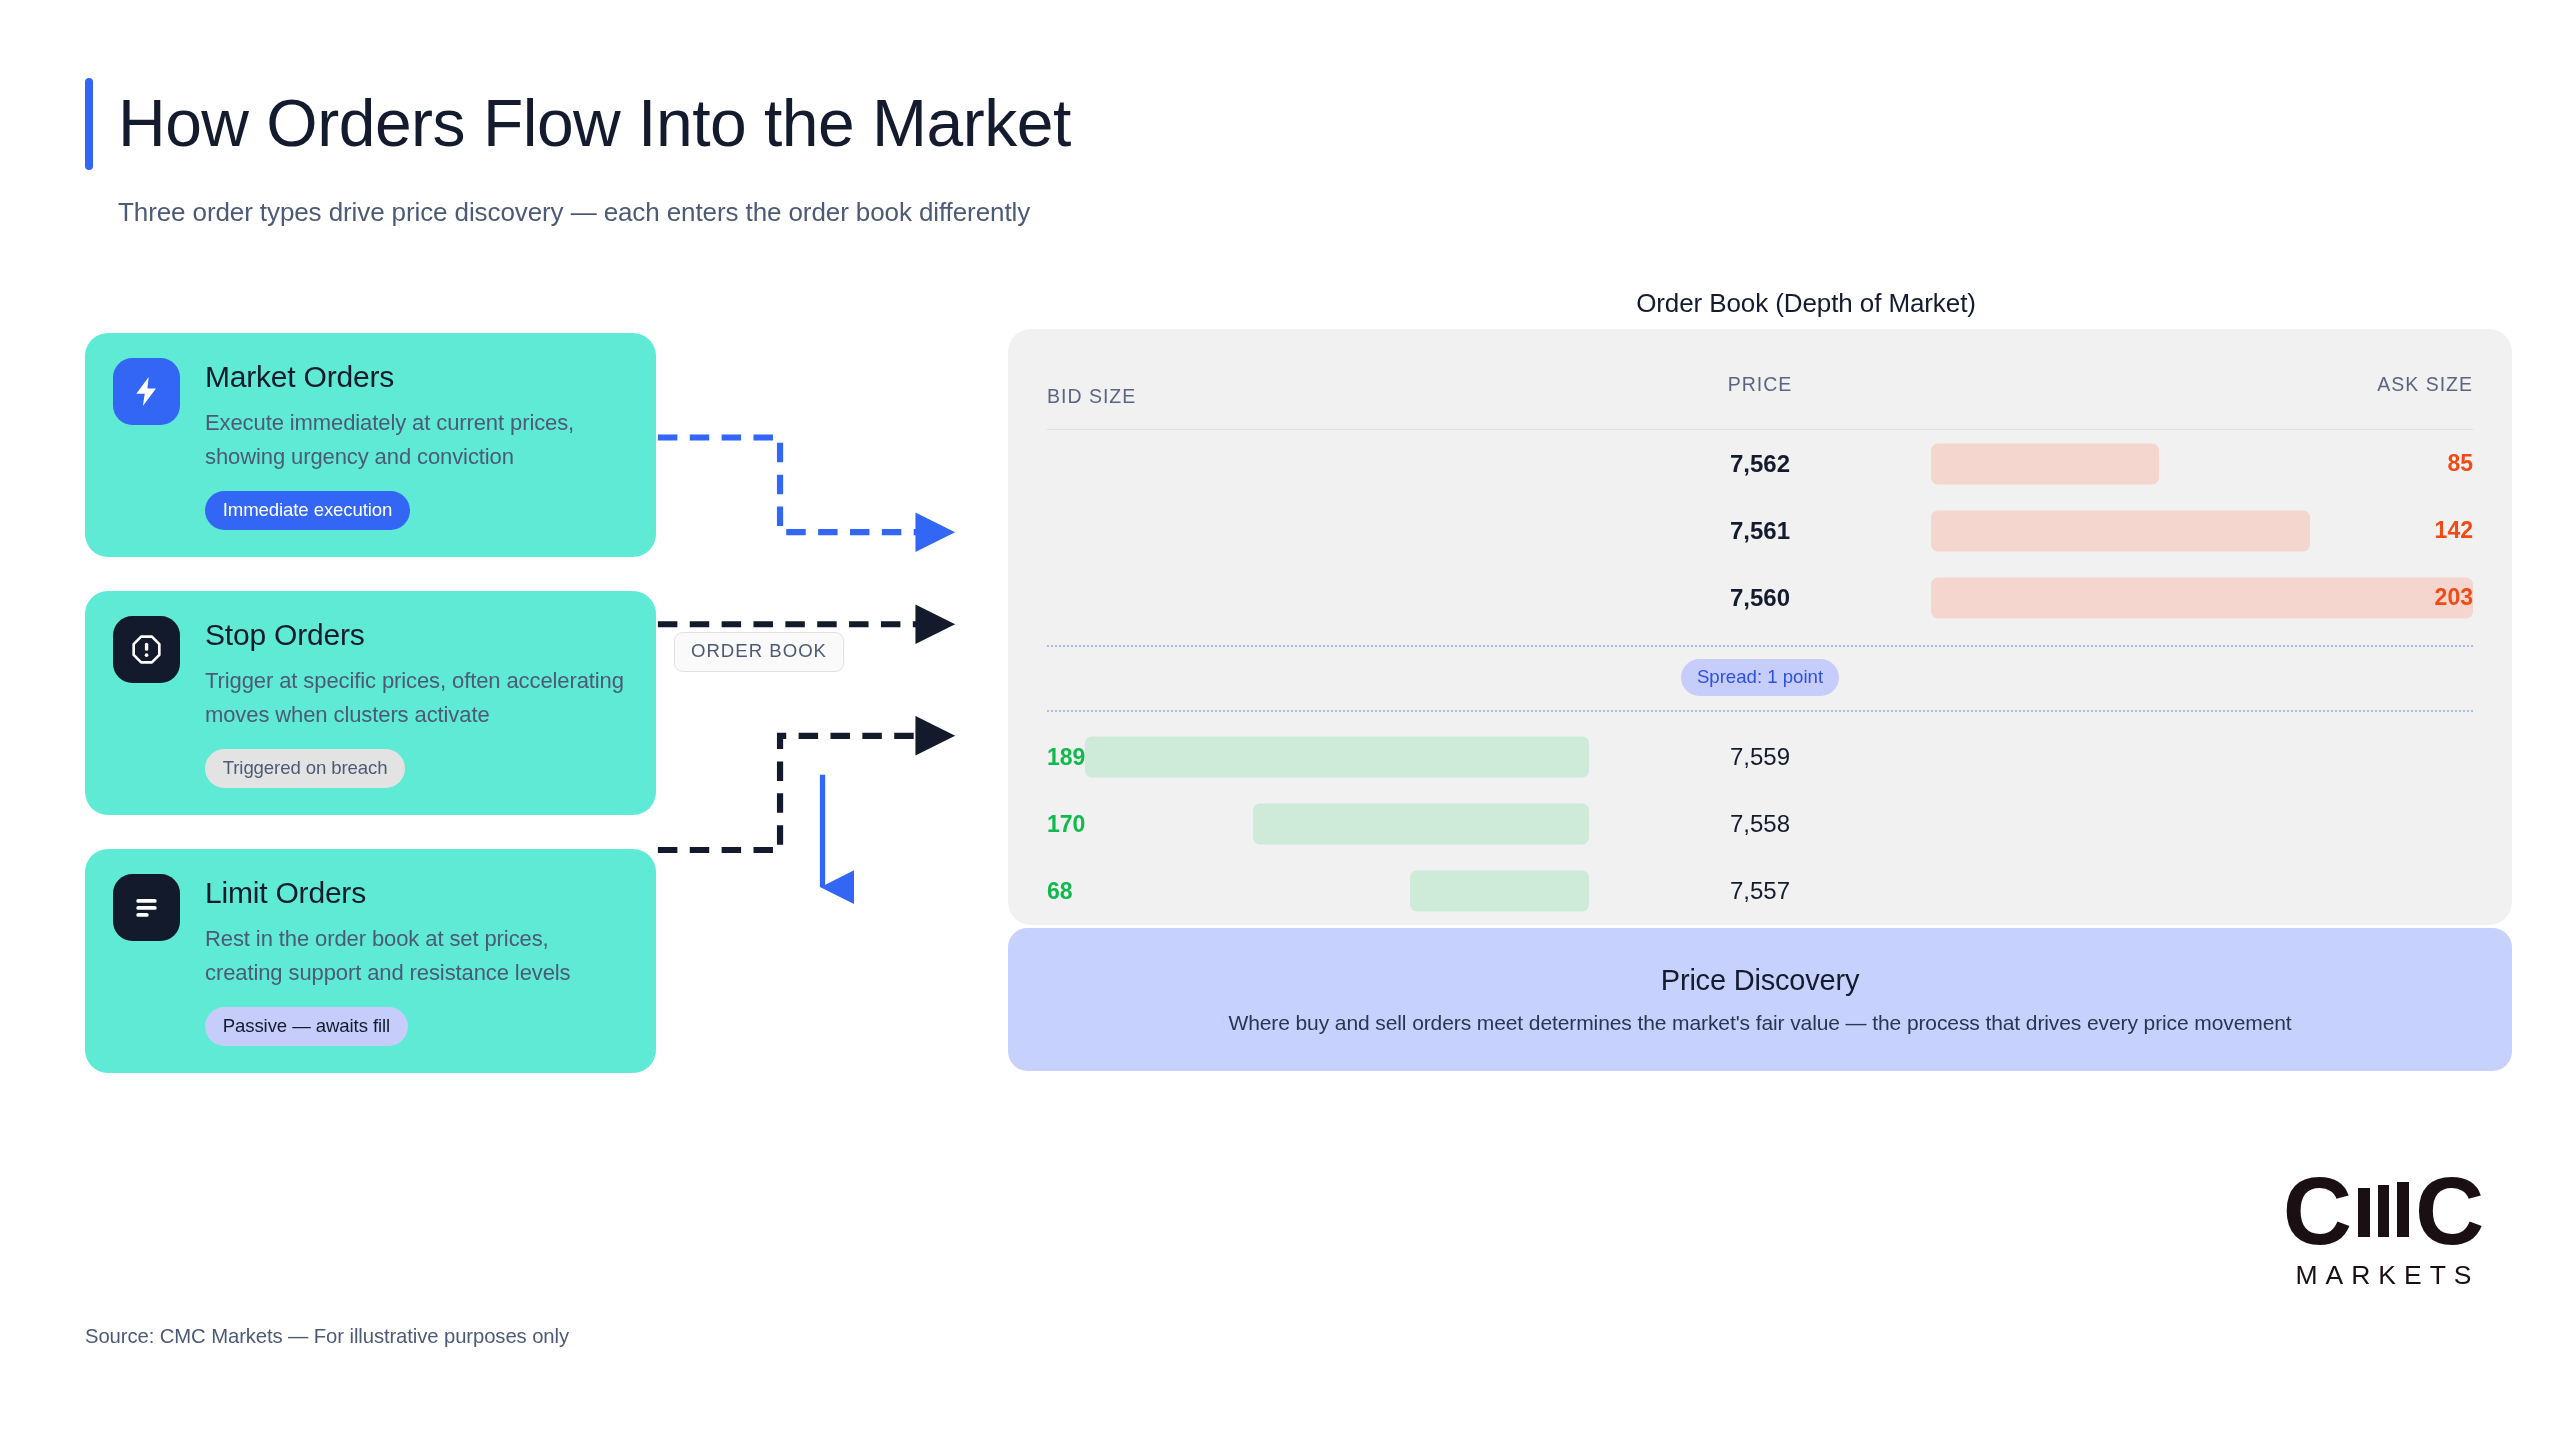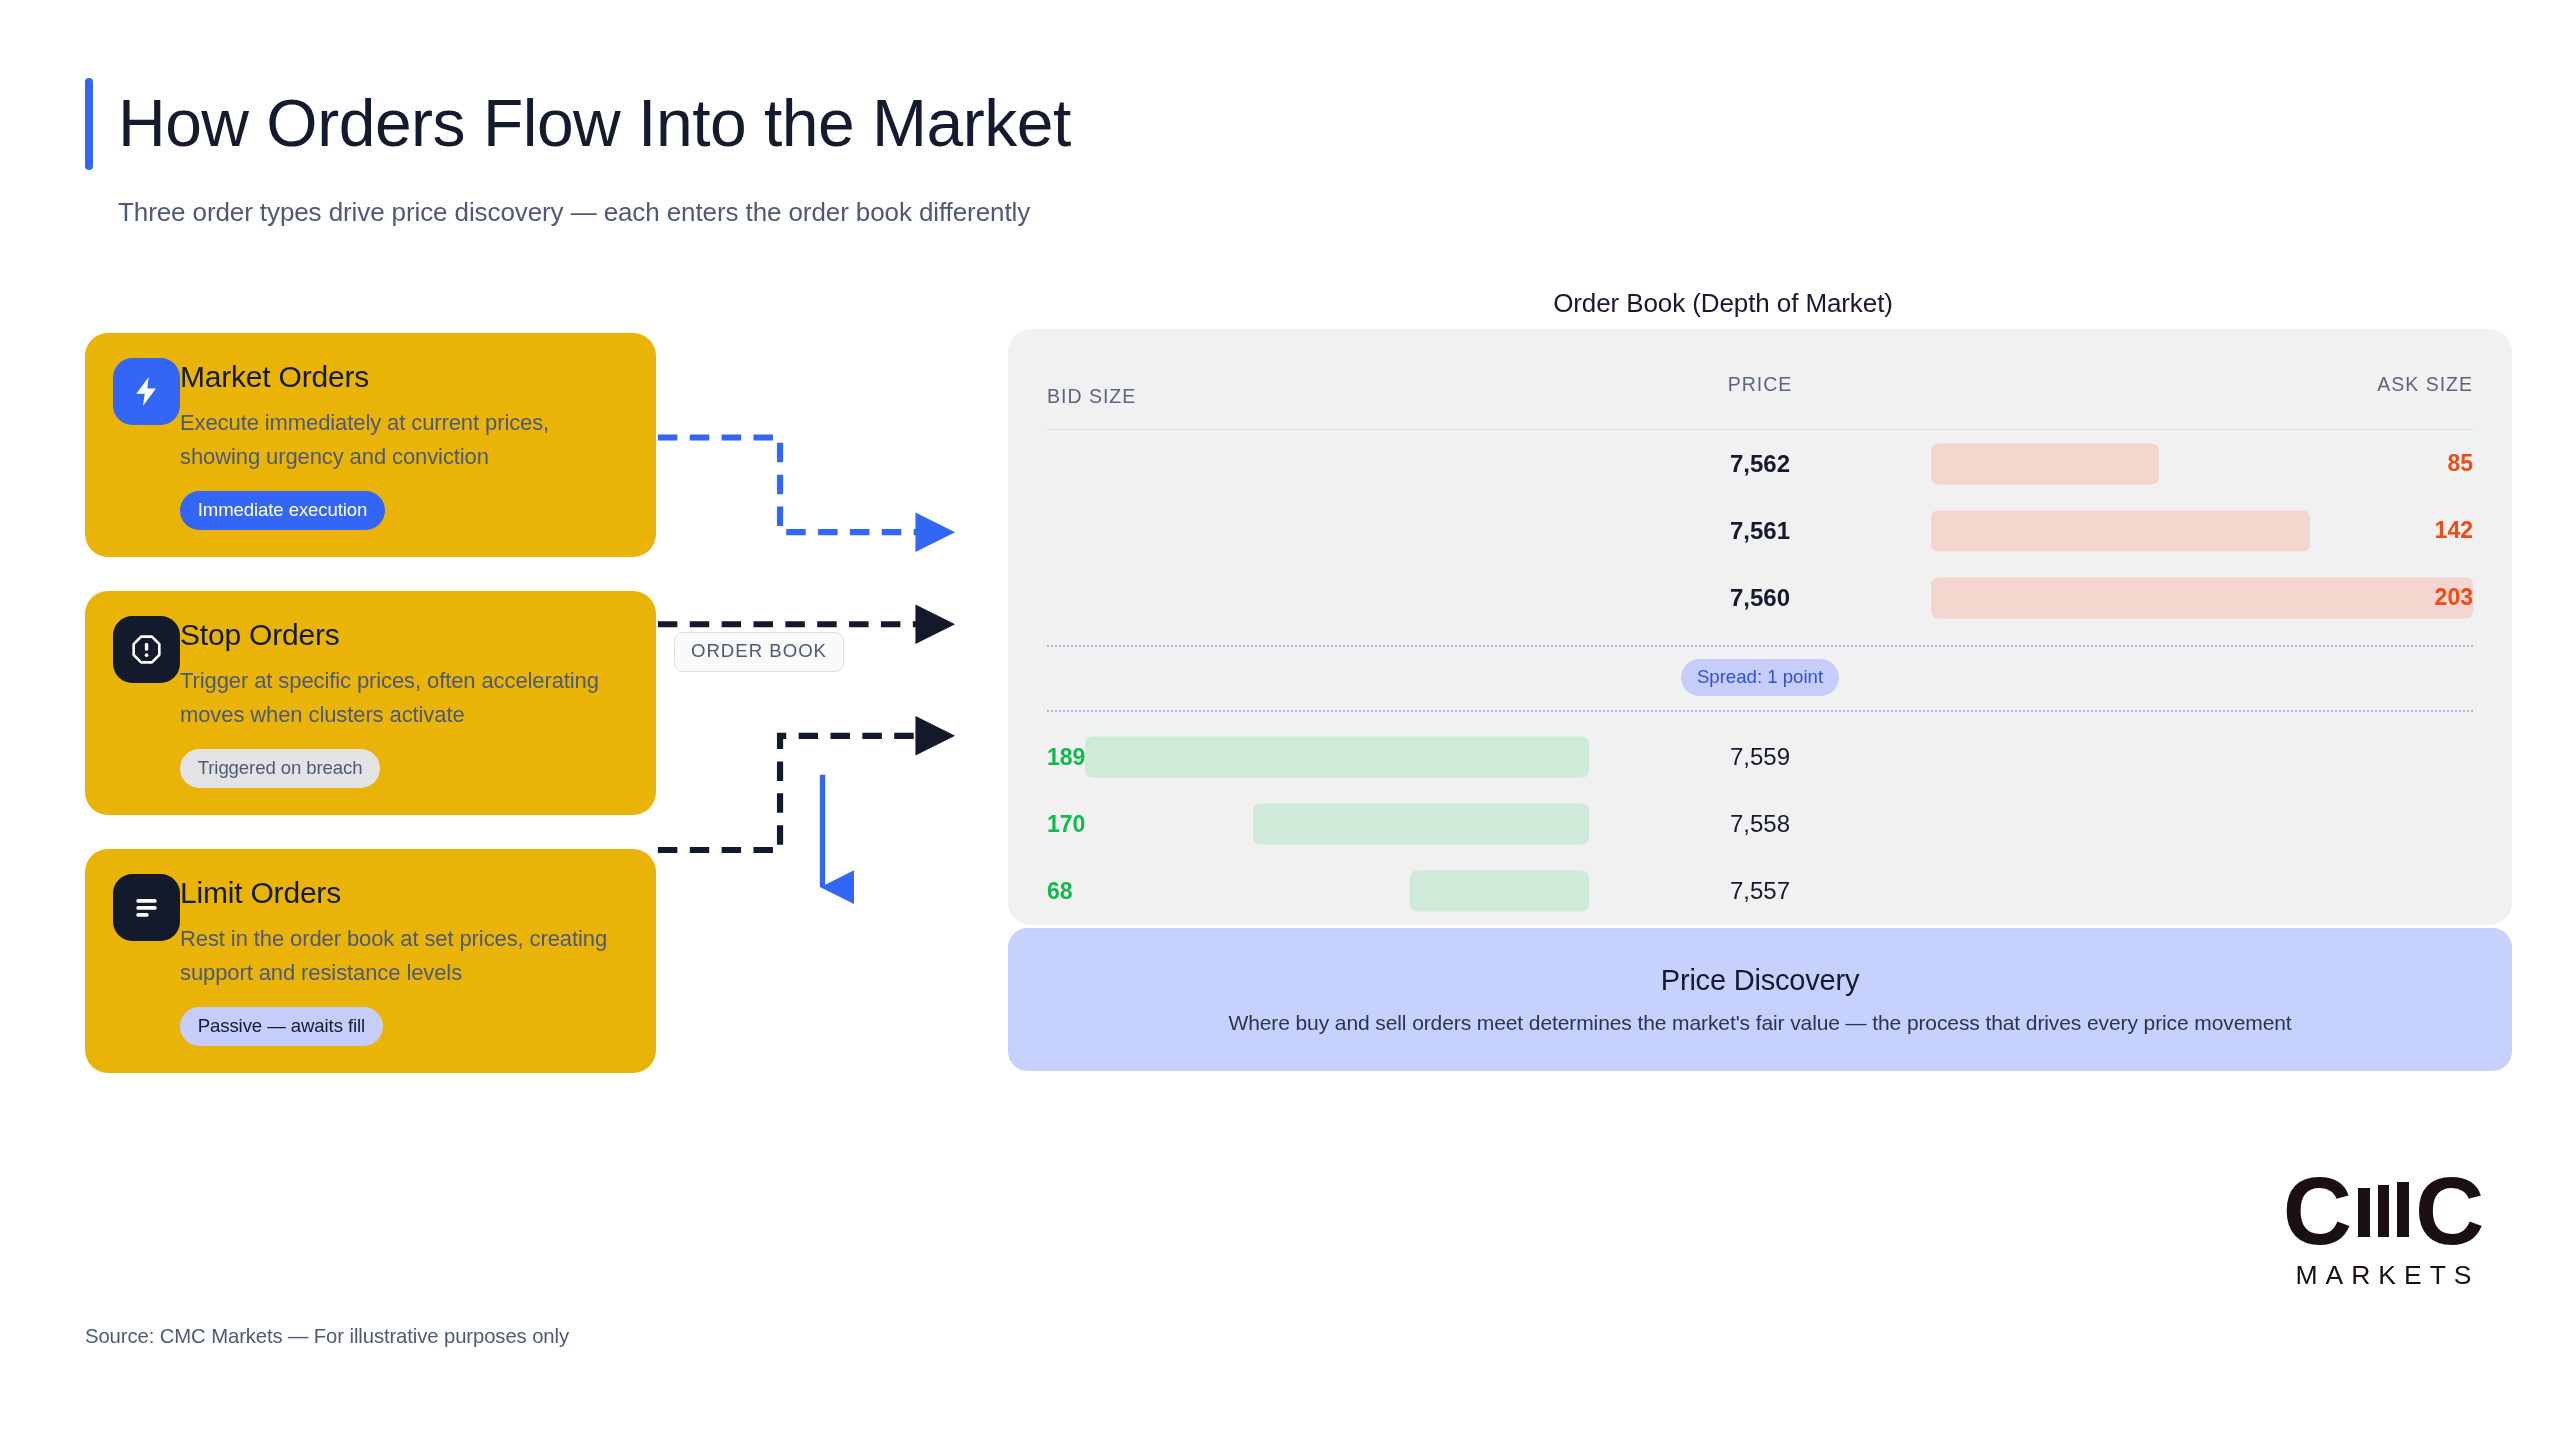--- a/index.html
+++ b/index.html
@@ -56,25 +56,26 @@
     position: absolute;
     left: 85px;
     top: 333px;
     width: 571px;
     height: 780px;
     overflow: hidden;
   }
   .order-card {
     position: relative;
     width: 571px;
-    background: #eab308;
+    background: #5eead4;
     border-radius: 23px;
     box-sizing: border-box;
     padding: 25px 28px 26.5px 28px;
     display: flex;
+    gap: 25px;
     margin-bottom: 34px;
   }
   .card-icon {
     flex: 0 0 auto;
     width: 67px;
     height: 67px;
     border-radius: 19.5px;
     display: flex;
     align-items: center;
     justify-content: center;
@@ -126,21 +127,21 @@
     padding: 7px 16px 8.8px 16px;
     font-size: 18.6px;
     letter-spacing: 1px;
     color: #4D5A76;
     white-space: nowrap;
   }
 
   
   #orderbook-title {
     position: absolute;
-    left: 971px;
+    left: 1054px;
     top: 288px;
     width: 1504px;
     text-align: center;
     font-size: 26px;
     color: #151B2E;
     letter-spacing: -0.1px;
   }
   #orderbook-card {
     position: absolute;
     left: 1008px;

